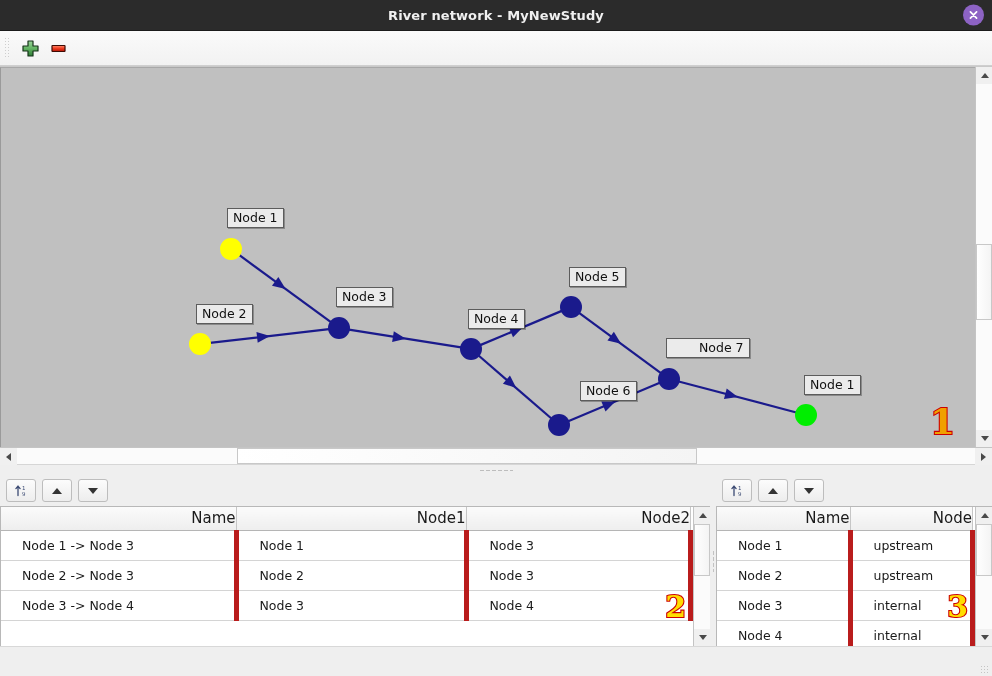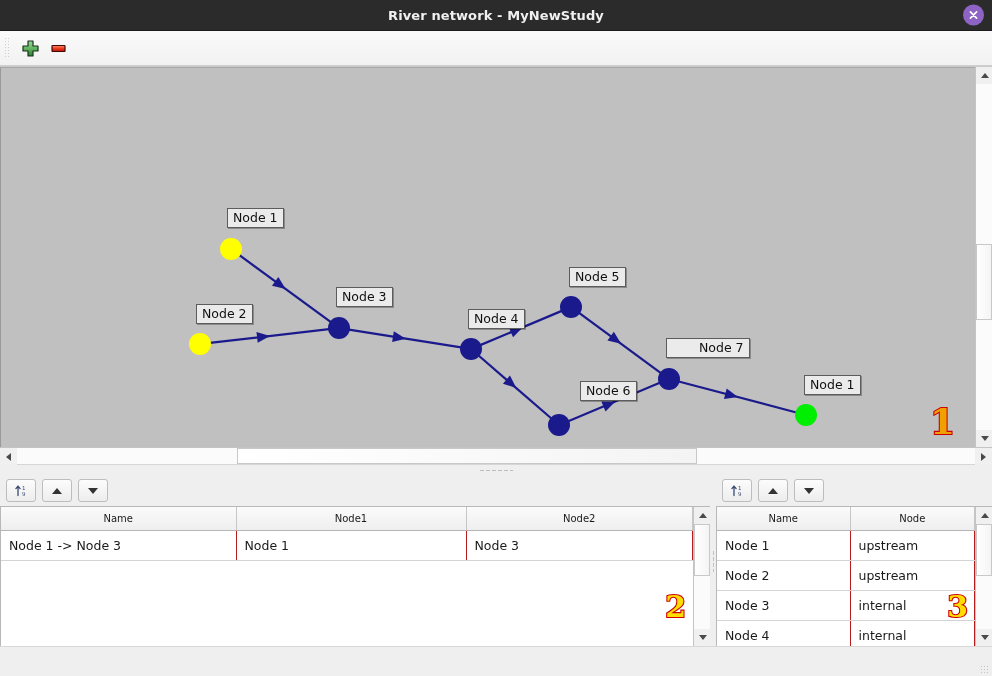--- a/index.html
+++ b/index.html
@@ -232,30 +232,30 @@
     table-layout: fixed;
     font-size: 12.5px;
     color: #1a1a1a;
   }
   table.grid th {
     background: linear-gradient(to bottom,#fbfbfb,#eeeeee);
     border-right: 1px solid #c6c6c6;
     border-bottom: 1px solid #b5b5b5;
     height: 23px;
     font-weight: normal;
-    font-size: 10px;
+    font-size: 15px;
     color: #1a1a1a;
-    text-align: center;
+    text-align: right;
     padding: 0;
   }
   table.grid td {
     height: 30px;
-    border-right: 1px solid #b91c1c;
+    border-right: 5px solid #b91c1c;
     border-bottom: 1px solid #d4d4d4;
-    padding: 0 8px;
+    padding: 0 21px;
     background: #ffffff;
     white-space: nowrap;
     overflow: hidden;
   }
 
   #bottom-filler {
     height: 30px; min-height: 30px;
     background: #efefef;
     border-top: 1px solid #d8d8d8;
     position: relative;
@@ -413,20 +413,30 @@
                   <th>Node1</th>
                   <th>Node2</th>
                 </tr>
               </thead>
             <tbody id="reaches-body">
                 <tr>
                   <td>Node 1 -&gt; Node 3</td>
                   <td>Node 1</td>
                   <td>Node 3</td>
                 </tr>
+                <tr>
+                  <td>Node 2 -&gt; Node 3</td>
+                  <td>Node 2</td>
+                  <td>Node 3</td>
+                </tr>
+                <tr>
+                  <td>Node 3 -&gt; Node 4</td>
+                  <td>Node 3</td>
+                  <td>Node 4</td>
+                </tr>
               </tbody>
           </table>
         </div>
         <div class="sb-v">
           <div class="sb-arrow">
               <div class="tri tri-up"></div>
             </div>
           <div class="sb-track">
             <div class="sb-thumb vert" style="top:0;height:52px;"></div>
           </div>

